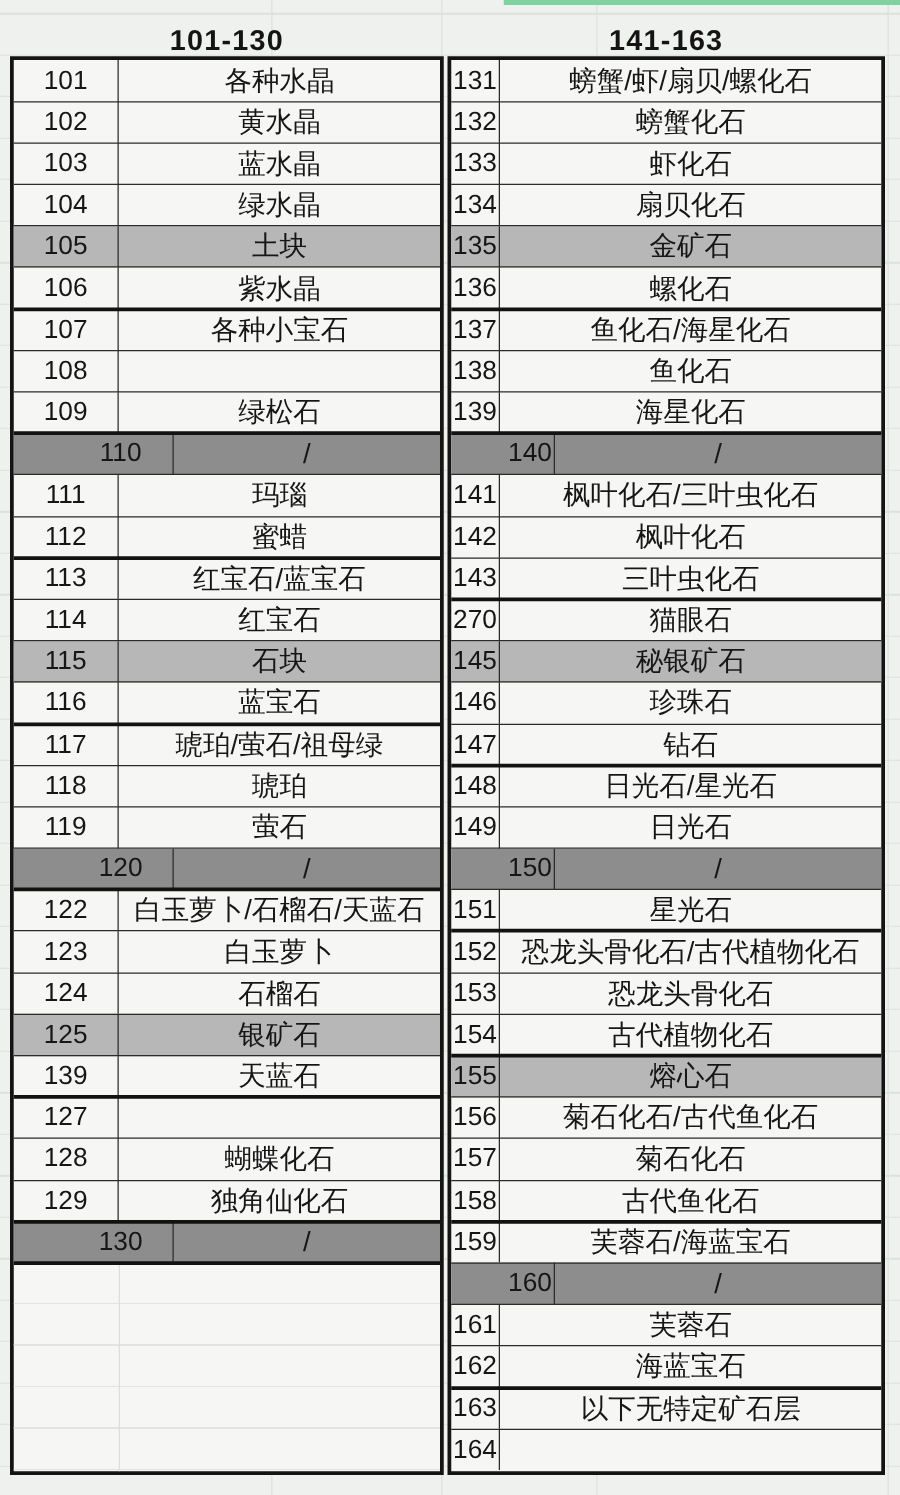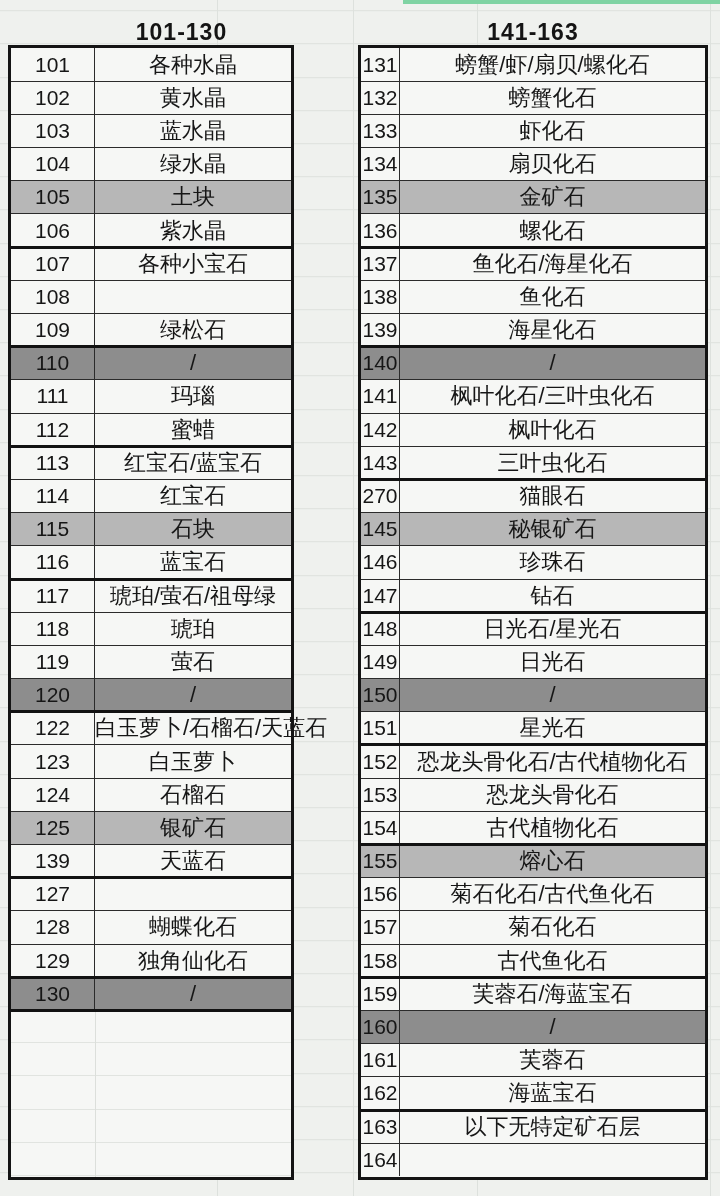--- a/index.html
+++ b/index.html
@@ -23,35 +23,35 @@
   }
   .hdr-left{left:8px;width:347px;}
   .hdr-right{left:358px;width:350px;}
   .tbl{
     position:absolute;top:45px;height:1135px;
     background:#f6f7f5;
     border:3px solid #141414;
     box-sizing:border-box;
     display:flex;flex-direction:column;
   }
-  .tbl-left{left:8px;width:286px;}
+  .tbl-left{left:8px;width:347px;}
   .tbl-right{left:358px;width:350px;}
   .row{
     position:relative;
     height:33.2px;flex:none;
     display:flex;align-items:stretch;
   }
   .row::before{
     content:'';position:absolute;left:0;right:0;top:-0.5px;height:1px;
     background:#2b2b2b;z-index:3;
   }
   .row.thick::before{top:-1.5px;height:3px;background:#121212;}
   .row:first-child::before{display:none;}
   .row.shade-light{background:#b7b7b7;}
-  .row.shade-dark{background:#8d8d8d;}
+  .row.shade-dark{background:#8d8d8d;padding-left:44px;}
   .cell{
     display:flex;align-items:center;justify-content:center;
     color:#161616;white-space:nowrap;overflow:visible;
   }
   .num{
     font-size:21px;font-weight:400;
     border-right:1px solid #2b2b2b;
     flex:none;box-sizing:border-box;
   }
   .tbl-left .num{width:84px;}

